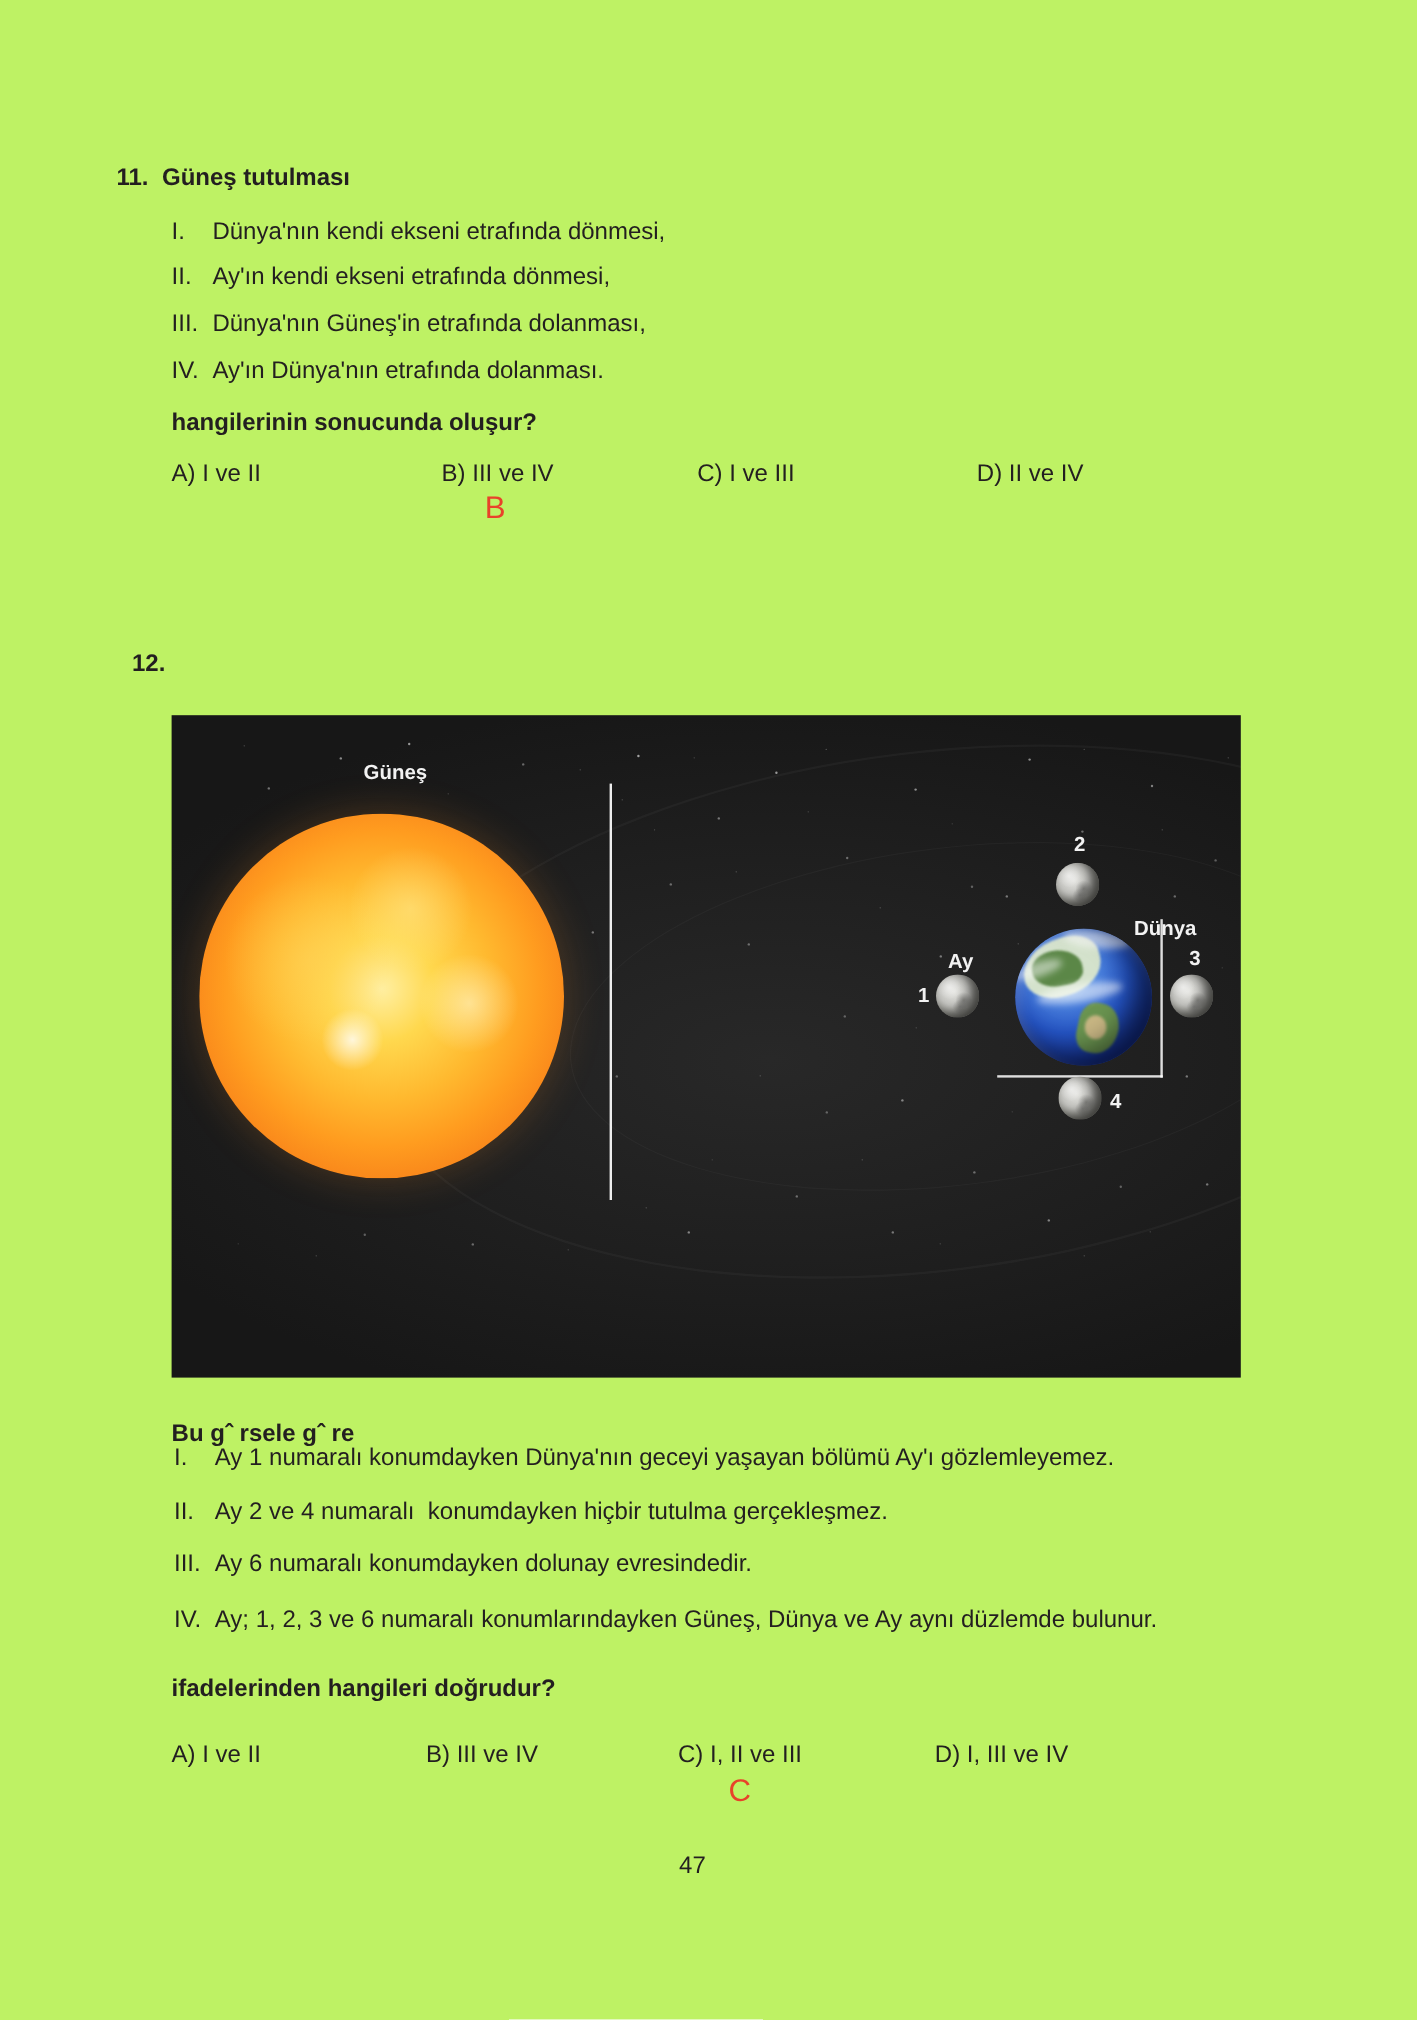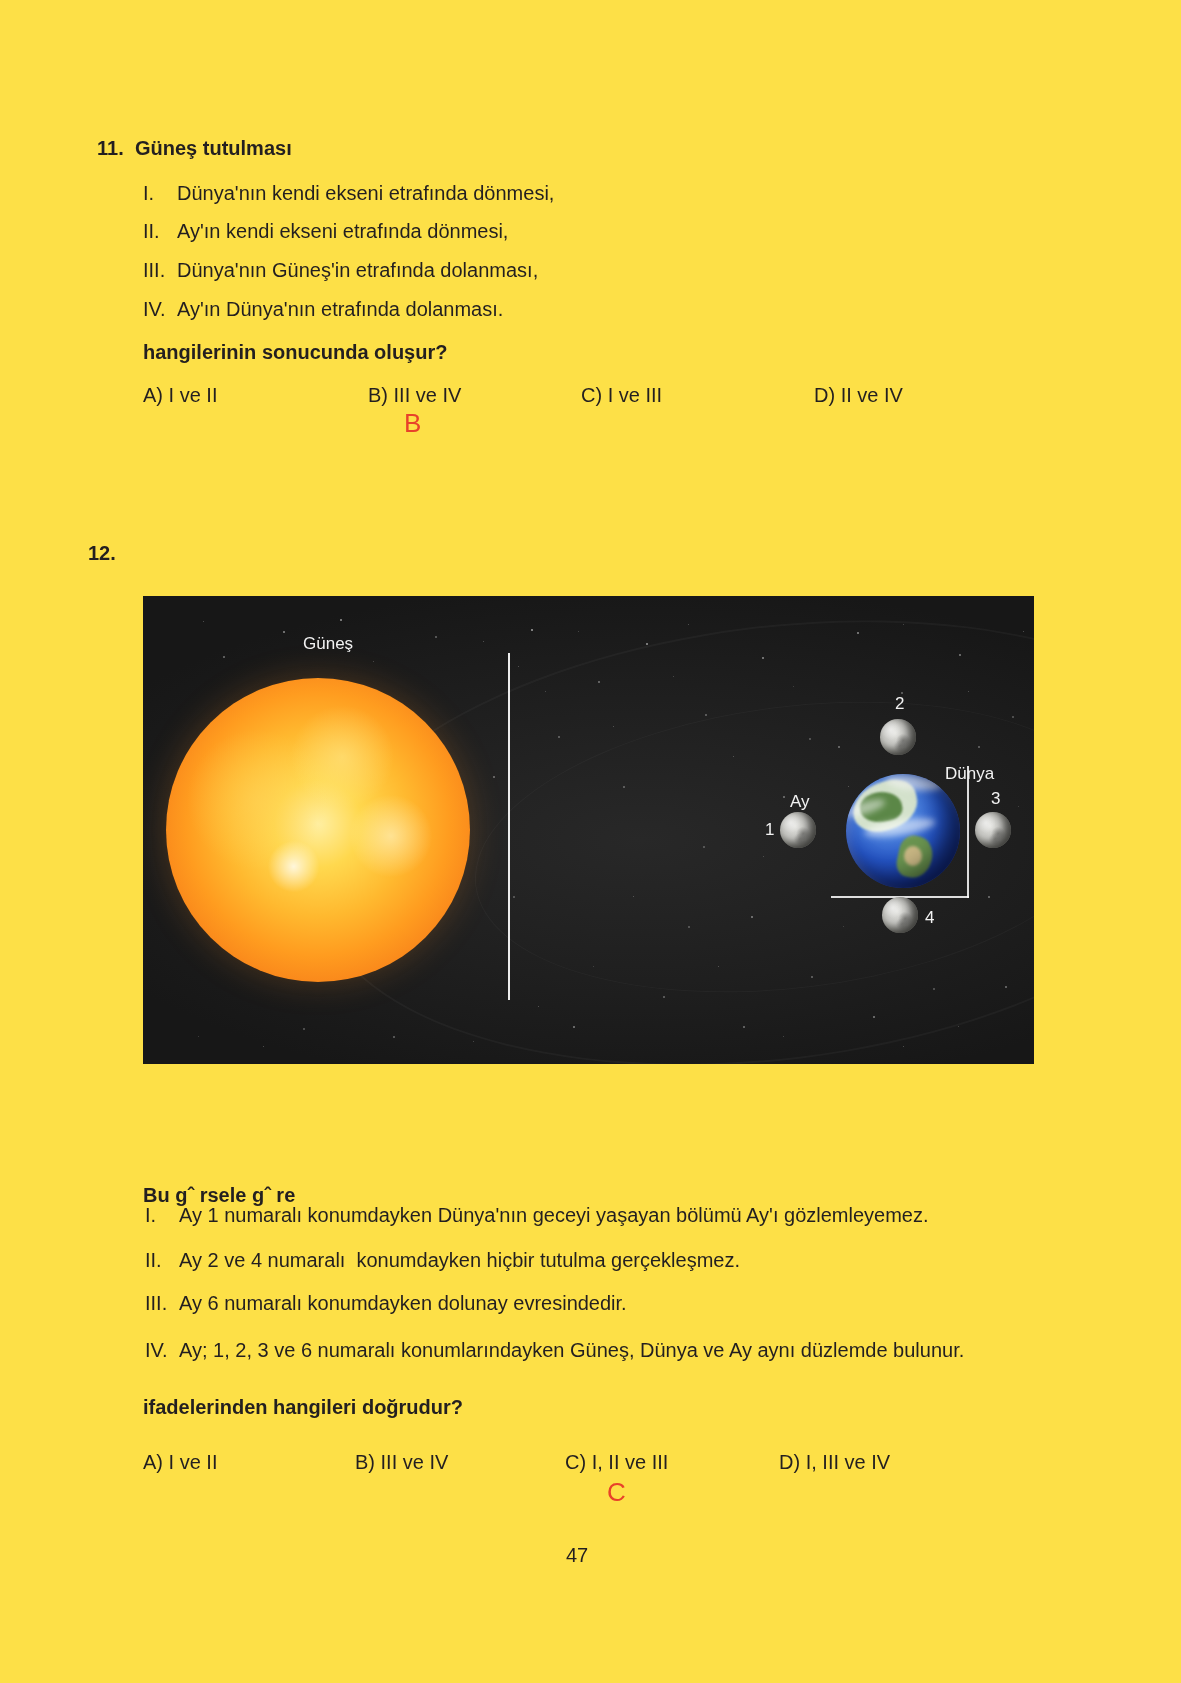--- a/index.html
+++ b/index.html
@@ -1,32 +1,33 @@
 <!DOCTYPE html>
 <html><head>
 <meta charset="utf-8">
 <style>
   html,body { margin:0; padding:0; background:#ffffff; }
   .page {
-    position:relative; width:1181px; height:1683px; background:#fde047;
+    position:relative; width:1181px; height:1683px; background:#bef264;
     font-family:"Liberation Sans", sans-serif; color:#231f20; overflow:hidden;
   }
   .abs { position:absolute; }
   .txt { font-size:20px; line-height:24px; }
   .bold { font-weight:bold; }
   .item { position:absolute; display:flex; font-size:20px; line-height:24px; }
   .rn { flex:none; width:34px; }
   .itxt { white-space:pre-wrap;text-align:center; }
   .opt { position:absolute; font-size:20px;text-align:center; }
   .answer { position:absolute; font-size:26px; font-weight:normal; color:#e8422a; }
 
   
   .figure {
-    position:absolute; left:143px; top:596px; width:891px; height:468px; overflow:hidden;
+    position:absolute; left:143px; top:596px; width:891px; height:552px; overflow:hidden;
     background: radial-gradient(ellipse 70% 55% at 56% 52%, #282828 0%, #1f1f1f 55%, #171717 100%);
+    font-weight: bold;
   }
   .stars { position:absolute; width:2px; height:2px; border-radius:50%; background:transparent; }
   .s1 { box-shadow:
     197px 23px rgba(255,255,255,.55), 292px 40px rgba(255,255,255,.35), 388px 33px rgba(255,255,255,.6),
     455px 85px rgba(255,255,255,.4), 503px 47px rgba(255,255,255,.55), 562px 118px rgba(255,255,255,.35),
     619px 61px rgba(255,255,255,.5), 666px 142px rgba(255,255,255,.3), 714px 36px rgba(255,255,255,.5),
     758px 96px rgba(255,255,255,.35), 816px 58px rgba(255,255,255,.45), 869px 120px rgba(255,255,255,.3),
     640px 200px rgba(255,255,255,.4), 560px 250px rgba(255,255,255,.3), 608px 320px rgba(255,255,255,.45),
     668px 380px rgba(255,255,255,.35), 730px 420px rgba(255,255,255,.45), 790px 392px rgba(255,255,255,.3),
     845px 300px rgba(255,255,255,.4), 520px 400px rgba(255,255,255,.35), 430px 430px rgba(255,255,255,.45),
@@ -115,21 +116,21 @@
 
   <div class="abs txt bold" style="left:143px; top:340px;">hangilerinin sonucunda oluşur?</div>
 
   <div class="opt" style="left:143px; top:384px;">A) I ve II</div>
   <div class="opt" style="left:368px; top:384px;">B) III ve IV</div>
   <div class="opt" style="left:581px; top:384px;">C) I ve III</div>
   <div class="opt" style="left:814px; top:384px;">D) II ve IV</div>
 
   <div class="answer" style="left: 404px; top: 408px; color: rgb(232, 66, 42);">B</div>
 
-  <div class="abs txt bold" style="left:88px; top:541px;">12.</div>
+  <div class="abs txt bold" style="left:110px; top:541px;">12.</div>
 
   <div class="figure">
     <div class="stars s1"></div>
     <div class="stars s2"></div>
     <div class="arc a1"></div>
     <div class="arc a2"></div>
 
     <div class="sun"></div>
     <div class="sp-label" style="left:160px; top:38px;">Güneş</div>
 

